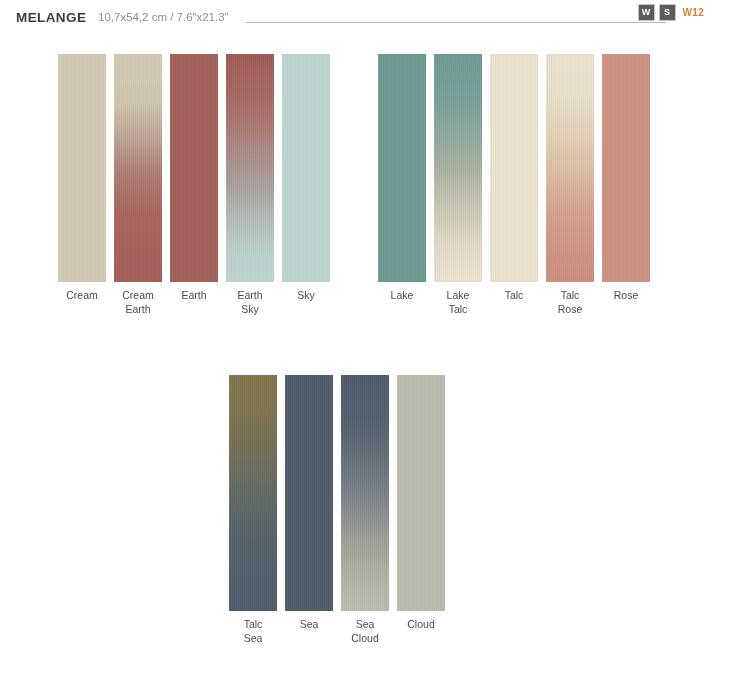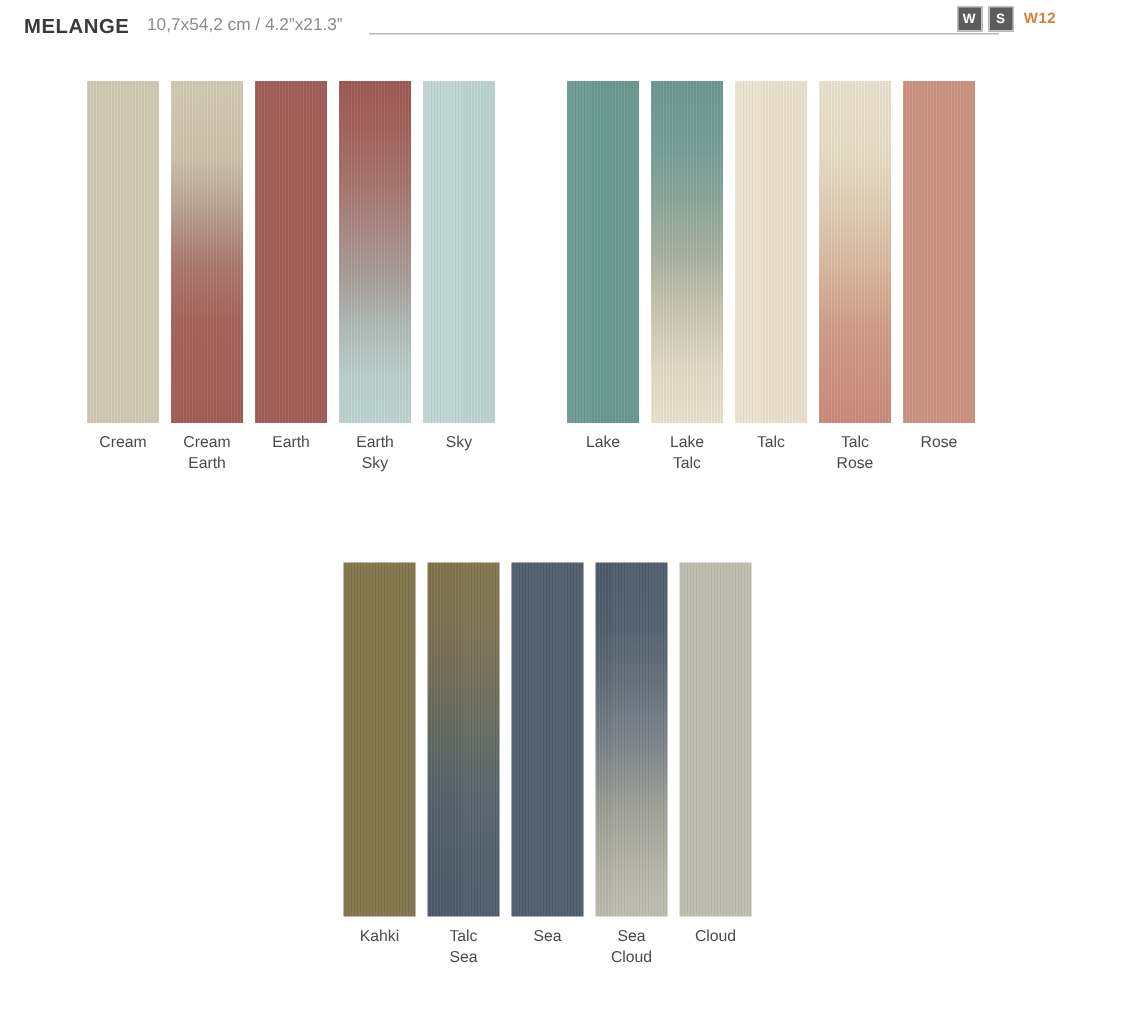--- a/index.html
+++ b/index.html
@@ -124,21 +124,21 @@
     color: #4a4a4a;
     text-align: center;
     white-space: pre-line;
   }
 </style>
 </head>
 <body>
 
 <div class="header">
   <div class="title">MELANGE</div>
-  <div class="dimensions">10,7x54,2 cm / 4.2”x21.3”</div>
+  <div class="dimensions">10,7x54,2 cm / 7.6”x21.3”</div>
   <div class="rule"></div>
   <div class="badges">
     <div class="badge">W</div>
     <div class="badge">S</div>
     <div class="week-code">W12</div>
   </div>
 </div>
 
 <div class="row row-top" id="row-0">
     <div class="group">
@@ -187,24 +187,20 @@
       </div>
       <div class="swatch-cell">
         <div class="swatch" style="background: rgb(207, 147, 130);"></div>
         <div class="swatch-label">Rose</div>
       </div>
     </div>
   </div>
 <div class="row row-bottom" id="row-1">
     <div class="group">
       <div class="swatch-cell">
-        <div class="swatch swatch-bottom" style="background: rgb(128, 116, 74);"></div>
-        <div class="swatch-label">Kahki</div>
-      </div>
-      <div class="swatch-cell">
         <div class="swatch swatch-bottom" style="background: linear-gradient(rgb(128, 116, 74) 0%, rgb(126, 115, 80) 16%, rgb(114, 110, 88) 32%, rgb(99, 106, 98) 48%, rgb(87, 99, 106) 66%, rgb(79, 94, 106) 84%, rgb(77, 91, 107) 100%);"></div>
         <div class="swatch-label">Talc
 Sea</div>
       </div>
       <div class="swatch-cell">
         <div class="swatch swatch-bottom" style="background: rgb(77, 91, 107);"></div>
         <div class="swatch-label">Sea</div>
       </div>
       <div class="swatch-cell">
         <div class="swatch swatch-bottom" style="background: linear-gradient(rgb(76, 90, 106) 0%, rgb(81, 95, 110) 18%, rgb(97, 109, 120) 34%, rgb(125, 131, 137) 52%, rgb(158, 160, 150) 70%, rgb(181, 180, 167) 88%, rgb(188, 188, 174) 100%);"></div>

